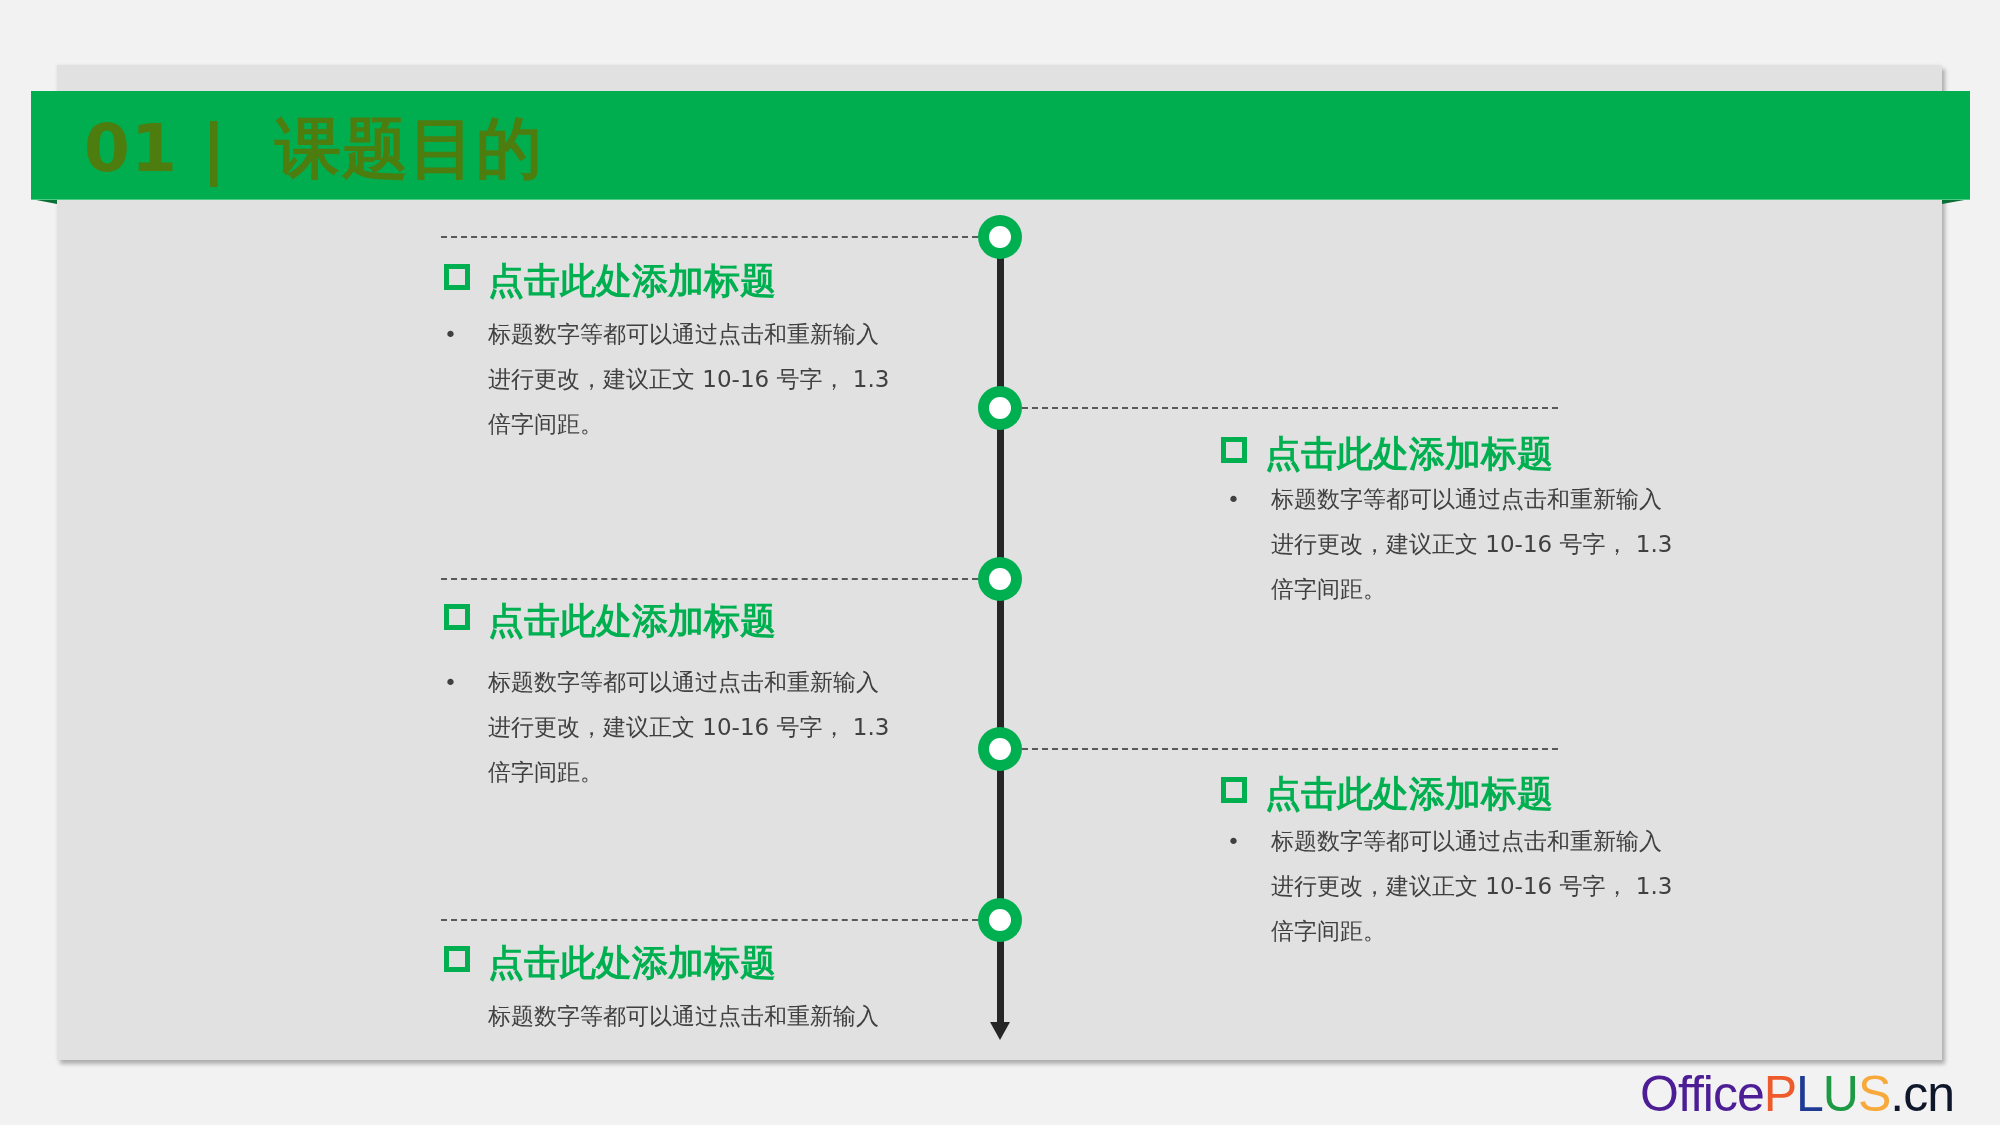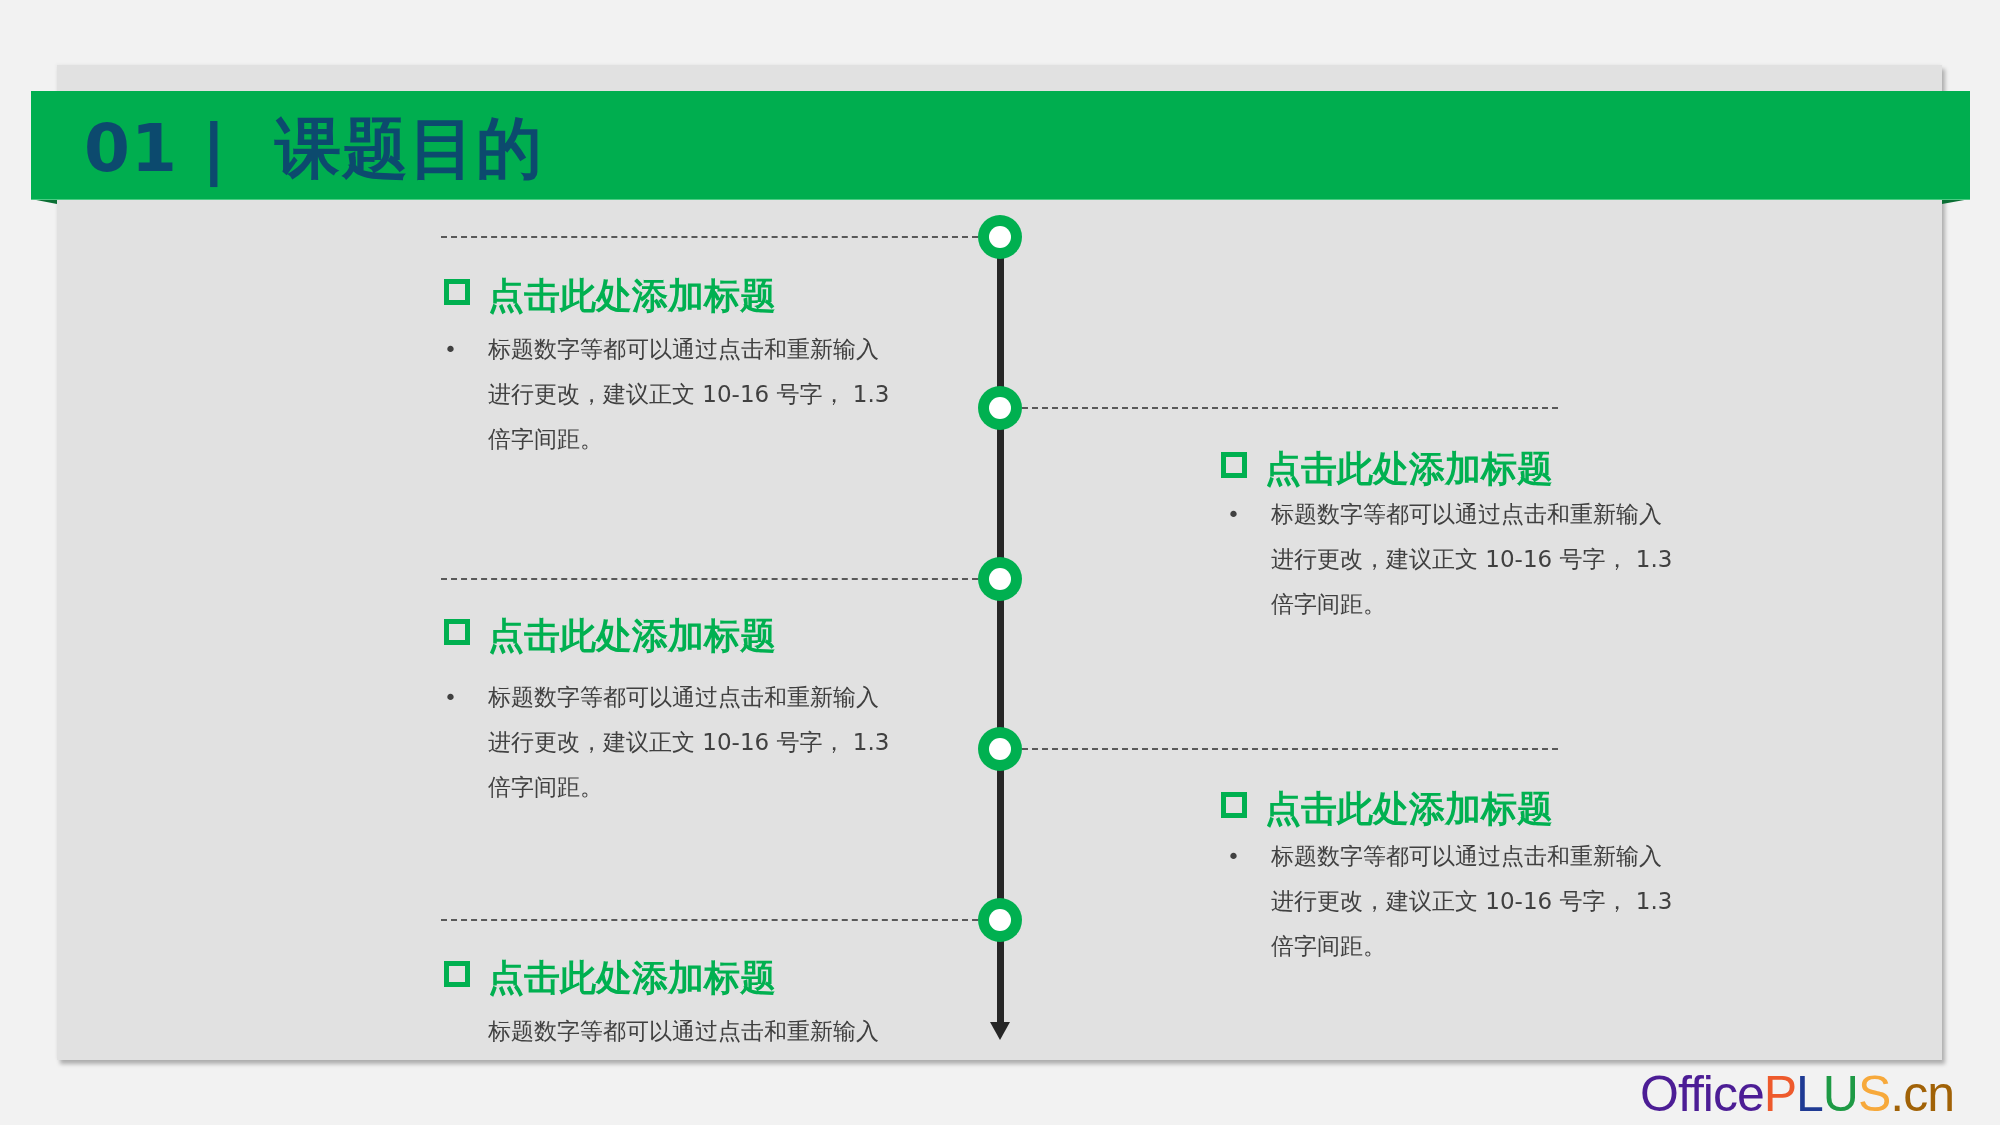--- a/index.html
+++ b/index.html
@@ -55,21 +55,21 @@
       z-index: 2;
     }
     .banner-title {
       position: absolute;
       left: 84px;
       top: 104px;
       height: 90px;
       line-height: 90px;
       font-size: 66px;
       font-weight: bold;
-      color: #0c4a6e;
+      color: #4d7c0f;
       white-space: pre;
       z-index: 4;
       letter-spacing: 1px;
     }
     .timeline-line {
       position: absolute;
       left: 997px;
       top: 237px;
       width: 7px;
       height: 790px;
@@ -108,21 +108,20 @@
     }
     .dash {
       position: absolute;
       height: 0;
       border-top: 2px dashed #595959;
       z-index: 1;
     }
     .item {
       position: absolute;
       z-index: 2;
-      margin-top: 15px;
     }
     .item-head {
       position: relative;
       height: 46px;
     }
     .checkbox {
       position: absolute;
       left: 0;
       top: 0;
       width: 26px;
@@ -171,21 +170,21 @@
       font-weight: normal;
       line-height: 60px;
       letter-spacing: -1px;
       white-space: nowrap;
     }
     .logo .office { color: #4c1d95; font-weight: 300; }
     .logo .p { color: #ee5a2c; }
     .logo .l { color: #1f3a93; }
     .logo .u { color: #1e9a45; }
     .logo .s { color: #f7a93b; }
-    .logo .cn { color: #a16207; }
+    .logo .cn { color: #0f172a; }
   </style>
 </head>
 <body>
 
 <div class="slide-panel"></div>
 
 <div class="banner-fold-left"></div>
 <div class="banner-fold-right"></div>
 <div class="banner"></div>
 <div class="banner-title">01 |  课题目的</div>

